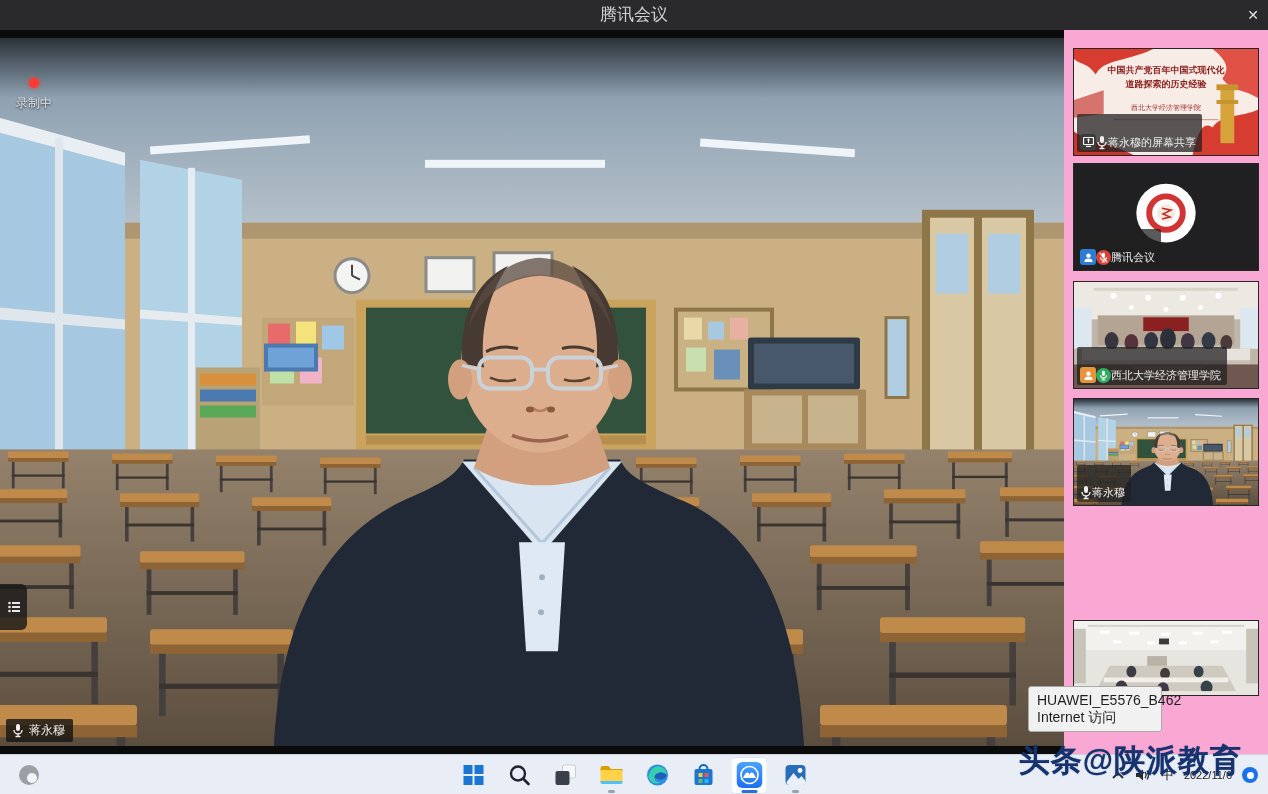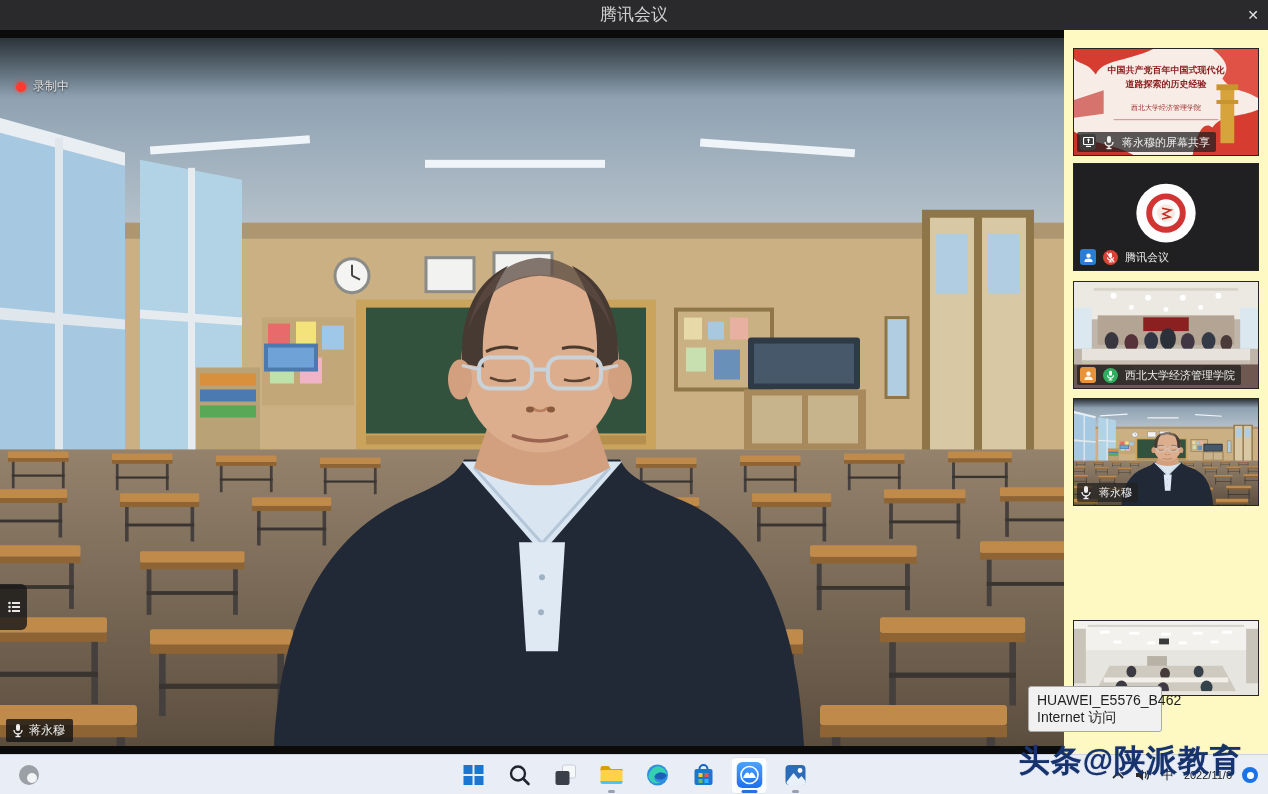--- a/index.html
+++ b/index.html
@@ -19,41 +19,41 @@
     background:#19191b; border-radius:4px; display:flex; align-items:center;
     gap:9px; padding:0 10px; z-index:6; box-shadow:0 2px 6px rgba(0,0,0,.5);
   }
   .toast-text { color:#c9c9c9; font-size:12px; white-space:nowrap; overflow:hidden; }
   .toast-close { position:absolute; top:6px; left:1244px; width:18px; height:18px;
     color:#e3e3e3; font-size:14px; line-height:18px; text-align:center; z-index:7; cursor:default; }
   
   .content { position:absolute; top:30px; left:0; width:1268px; height:724px; background:#0b0b0b; }
   .main-video { position:absolute; top:8px; left:0; width:1064px; height:708px; overflow:hidden; background:#1d2730; }
   .main-video svg.scene { position:absolute; top:0; left:0; width:100%; height:100%; }
-  .rec-badge { position:absolute; top:40px; left:16px; display:flex; align-items:center; gap:7px; z-index:3; }
+  .rec-badge { position:absolute; top:40px; left:16px; display:flex; align-items:center; gap:7px; z-index:3;flex-direction:column; }
   .rec-dot { width:10px; height:10px; border-radius:50%; background:#ff3b30; box-shadow:0 0 4px rgba(255,59,48,.9); }
   .rec-label { color:#e3e3e3; font-size:12px; text-shadow:0 1px 2px rgba(0,0,0,.8); }
   .name-pill {
     position:absolute; left:6px; bottom:4px; display:flex; align-items:center; gap:5px;
     background:rgba(18,18,18,.78); padding:3px 8px 3px 6px; border-radius:2px; z-index:3;
   }
   .name-pill span { color:#f0f0f0; font-size:12px; }
   .side-tab {
     position:absolute; left:0; top:546px; width:27px; height:46px; z-index:3;
     background:rgba(25,25,25,.82); border-radius:0 6px 6px 0;
     display:flex; align-items:center; justify-content:center;
   }
   
-  .sidebar { position:absolute; left:1064px; top:0; width:204px; height:724px; background:#fef9c3; }
+  .sidebar { position:absolute; left:1064px; top:0; width:204px; height:724px; background:#f9a8d4; }
   .thumb { position:absolute; left:9px; width:186px; height:108px; background:#161616;
     border:1px solid #262626; overflow:hidden; }
   .thumb svg.tscene { position:absolute; top:0; left:0; width:100%; height:100%; }
   .plabel {
-    position:absolute; left:3px; bottom:3px; display:flex; align-items:center; gap:7px;
-    background:rgba(32,32,32,.74); padding:2px 6px 2px 3px; border-radius:2px; max-width:176px;
+    position:absolute; left:3px; bottom:3px; display:flex; align-items:center; gap:0;
+    background:rgba(32,32,32,.74); padding:20px 6px 2px 3px; border-radius:2px; max-width:176px;
   }
   .plabel span.ptext { color:#eee; font-size:11px; white-space:nowrap; overflow:hidden; text-overflow:ellipsis; }
   .pbox { width:16px; height:16px; border-radius:3px; display:flex; align-items:center; justify-content:center; flex:none; }
   .pbox.blue { background:#2b7cd3; } .pbox.orange { background:#e8923a; } .pbox.dark { background:#3c3c3c; }
   .miccirc { width:15px; height:15px; border-radius:50%; display:flex; align-items:center; justify-content:center; flex:none; }
   .miccirc.red { background:#d84336; } .miccirc.green { background:#2fae5f; }
   
   .slide-title { position:absolute; top:15px; left:6px; right:6px; text-align:center;
     color:#8a1c1c; font-weight:bold; font-size:9px; line-height:1.55; z-index:2; }
   .slide-sub { position:absolute; top:54px; left:10px; right:10px; text-align:center;

